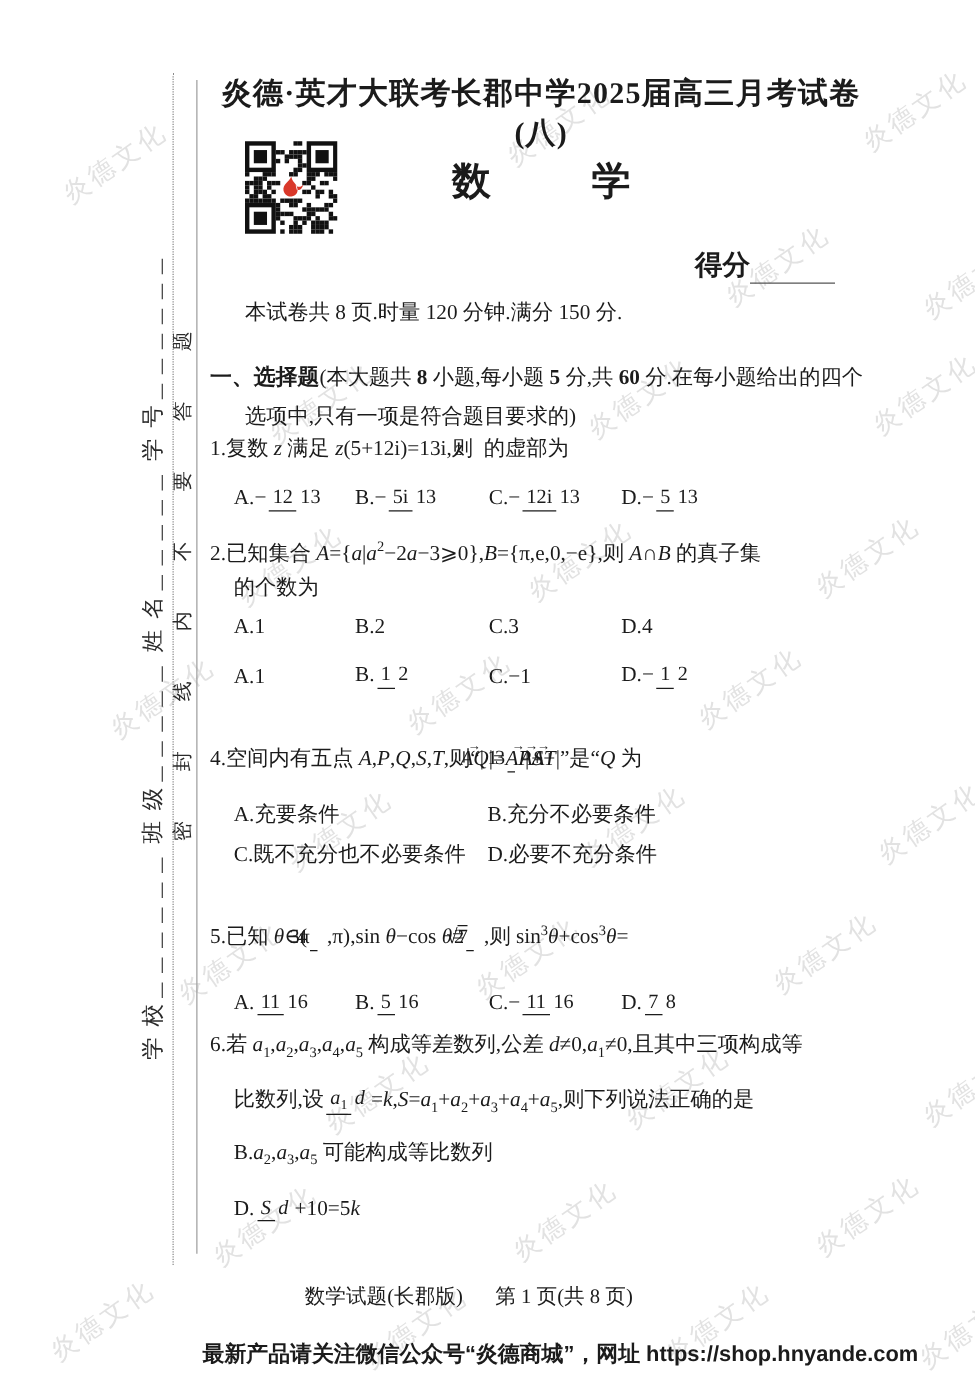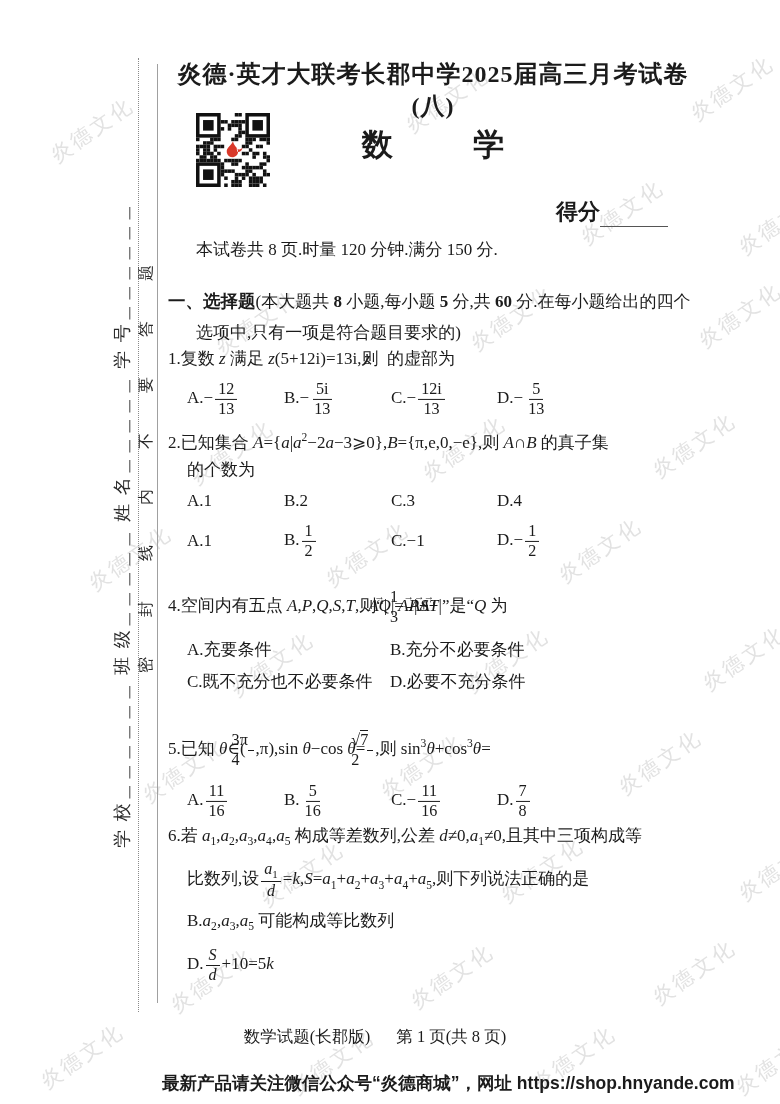--- a/index.html
+++ b/index.html
@@ -55,22 +55,22 @@
   .q{position:absolute;left:0;width:560px;}
   .qline{line-height:27px;min-height:27px;padding-left:19px;text-indent:-19px;}
   .qline.cont{text-indent:0;padding-left:19px;}
   .opts{position:relative;margin-top:4px;}
   .opt{position:absolute;top:50%;transform:translateY(-50%);white-space:nowrap;}
   .optline{line-height:29px;min-height:29px;padding-left:19px;}
   
   .it{font-style:italic;}
   sup{font-size:0.68em;}
   sub{font-size:0.68em;}
-  .frac{display:inline-flex;flex-direction:column;align-items:center;
-    vertical-align:middle;margin:5px 2px;line-height:1.15;font-size:0.95em;}
+  .frac{display:inline-flex;flex-direction:row;align-items:flex-start;
+    vertical-align:middle;margin:15px 2px;line-height:1.15;font-size:0.95em;}
   .frac .fn{border-bottom:1px solid currentColor;padding:0 3px;}
   .frac .fd{padding:0 3px;}
   .vec{font-style:italic;position:relative;margin-top:6px;display:inline-block;}
   .vec::after{content:"\2192";position:absolute;left:0;width:100%;top:-0.85em;
     font-size:0.62em;text-align:center;font-style:normal;letter-spacing:0;}
   .bar{font-style:italic;border-top:1.2px solid currentColor;line-height:1.05;display:inline-block;}
   .rad{border-top:1px solid currentColor;}
   
   .footer{position:absolute;left:168px;top:1026px;width:414px;z-index:2;
     font-size:16.5px;text-align:center;}

